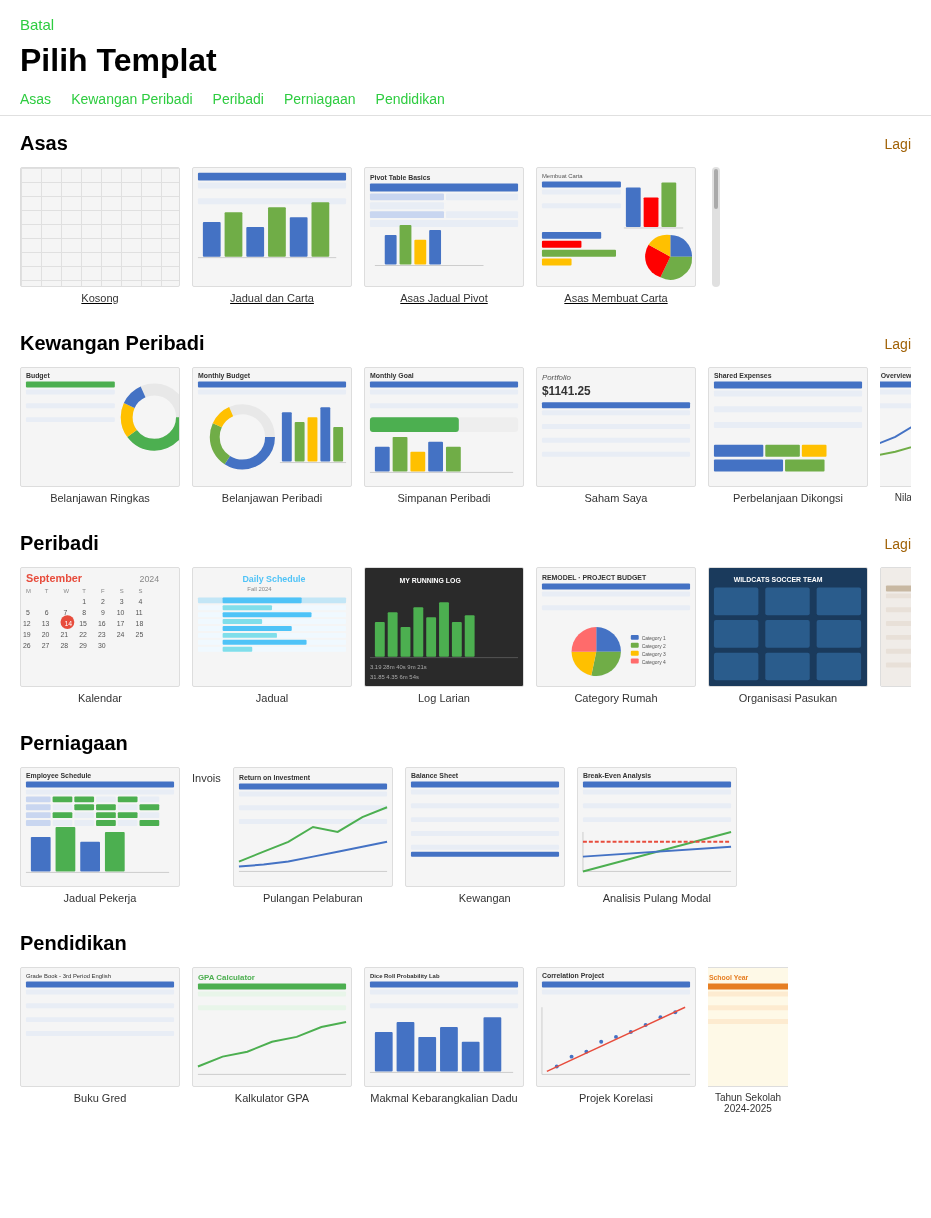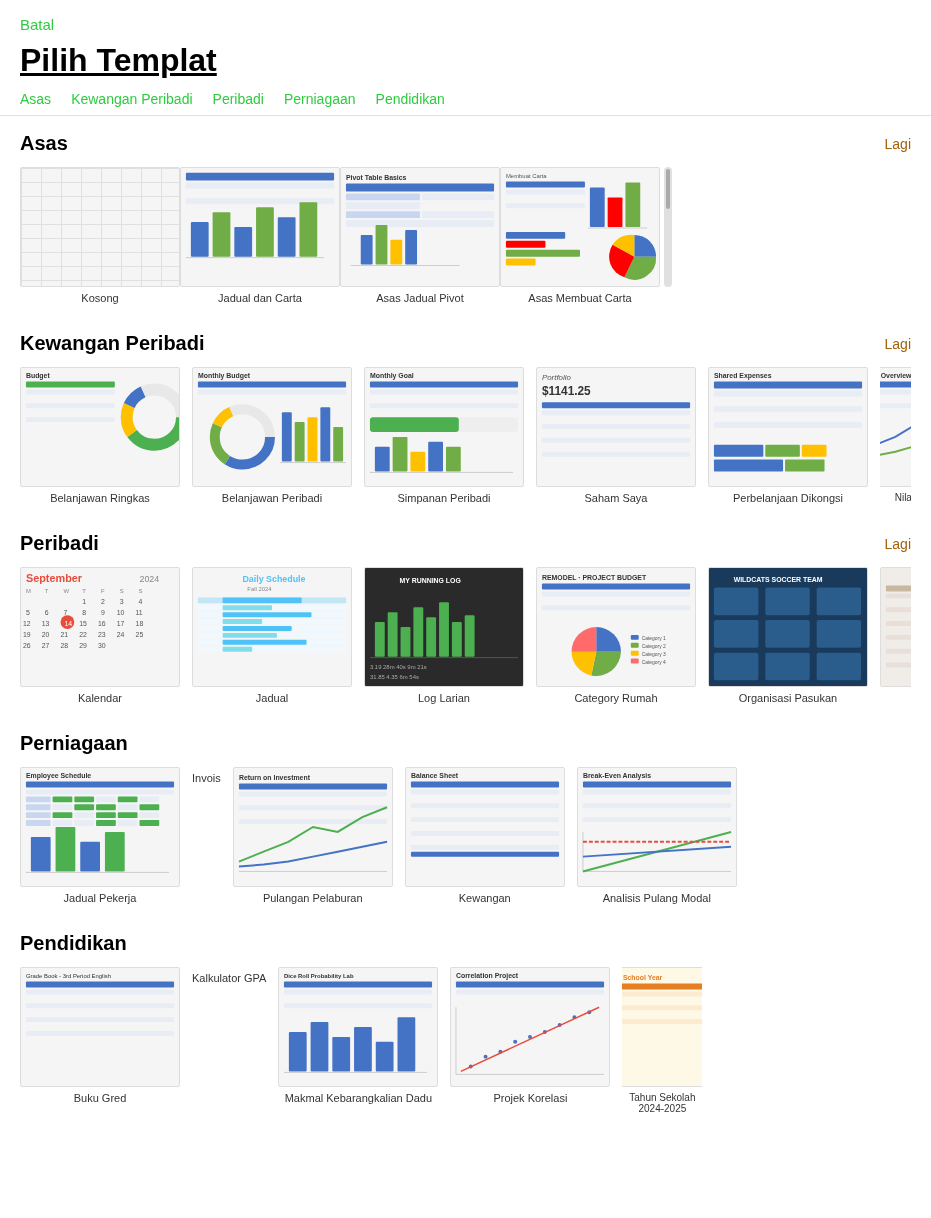--- a/index.html
+++ b/index.html
@@ -23,21 +23,20 @@
       cursor: pointer;
       background: none;
       border: none;
       padding: 0;
     }
     .page-title {
       font-size: 32px;
       font-weight: 700;
       margin-top: 8px;
       margin-bottom: 12px;
-      text-decoration: underline;
     }
     .nav-tabs {
       display: flex;
       gap: 20px;
     }
     .nav-tab {
       color: #2ecc40;
       font-size: 14px;
       cursor: pointer;
       background: none;
@@ -144,21 +143,22 @@
     .scroll-thumb {
       width: 100%;
       height: 40px;
       background: #aaa;
       border-radius: 3px;
     }
 
     .asas-row {
       display: flex;
       align-items: flex-start;
-      gap: 0;
+      gap: 12px;
+      text-decoration: underline;
     }
   </style>
 </head>
 <body>
 
 <div class="header">
   <button class="cancel-btn">Batal</button>
   <h1 class="page-title">Pilih Templat</h1>
   <nav class="nav-tabs">
     <button class="nav-tab">Asas</button>
@@ -714,20 +714,33 @@
             <rect x="5" y="50" width="150" height="5" fill="#e8edf5" rx="1"></rect>
             <rect x="5" y="57" width="150" height="5" fill="#f5f5f5" rx="1"></rect>
             <rect x="5" y="64" width="150" height="5" fill="#e8edf5" rx="1"></rect>
             <rect x="5" y="71" width="150" height="5" fill="#f5f5f5" rx="1"></rect>
           </svg>
         </div>
         <span class="template-label">Buku Gred</span>
       </div>
 
       <div class="template-item">
+        <div class="template-thumb">
+          <svg width="160" height="120" viewBox="0 0 160 120">
+            <text x="5" y="12" font-size="8" fill="#4CAF50" font-weight="bold">GPA Calculator</text>
+            <rect x="5" y="16" width="150" height="6" fill="#4CAF50" rx="1"></rect>
+            <rect x="5" y="24" width="150" height="5" fill="#e8f5e9" rx="1"></rect>
+            <rect x="5" y="31" width="150" height="5" fill="#f5f5f5" rx="1"></rect>
+            <rect x="5" y="38" width="150" height="5" fill="#e8f5e9" rx="1"></rect>
+            <rect x="5" y="45" width="150" height="5" fill="#f5f5f5" rx="1"></rect>
+
+            <polyline points="5,100 30,90 55,85 80,75 105,70 130,60 155,55" fill="none" stroke="#4CAF50" stroke-width="2"></polyline>
+            <line x1="5" y1="108" x2="155" y2="108" stroke="#ccc" stroke-width="1"></line>
+          </svg>
+        </div>
         <span class="template-label">Kalkulator GPA</span>
       </div>
 
       <div class="template-item">
         <div class="template-thumb">
           <svg width="160" height="120" viewBox="0 0 160 120">
             <text x="5" y="10" font-size="6" fill="#333" font-weight="bold">Dice Roll Probability Lab</text>
             <rect x="5" y="14" width="150" height="6" fill="#4472C4" rx="1"></rect>
             <rect x="5" y="22" width="150" height="5" fill="#e8edf5" rx="1"></rect>
             <rect x="5" y="29" width="150" height="5" fill="#f5f5f5" rx="1"></rect>

